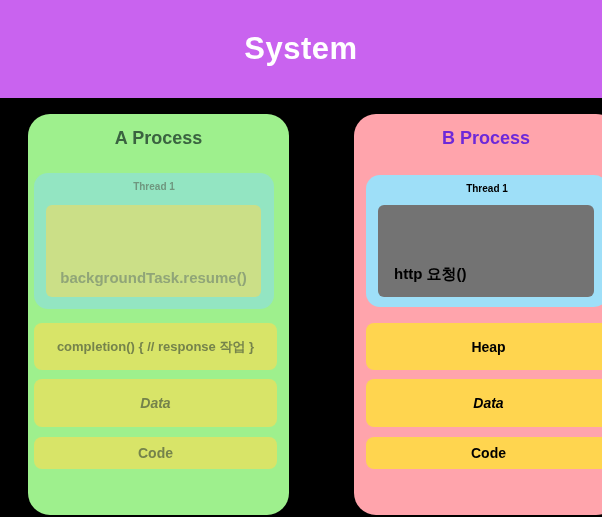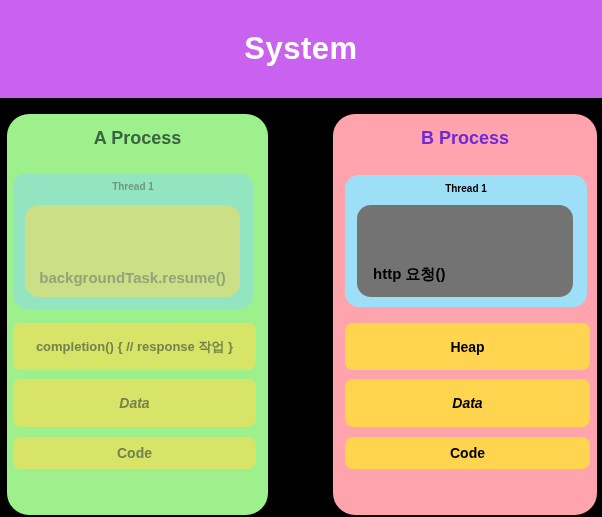--- a/index.html
+++ b/index.html
@@ -27,20 +27,21 @@
   .banner-title {
     font-size: 31px;
     letter-spacing: 0.5px;
   }
   
   .process {
     position: absolute;
     top: 114px;
     height: 401px;
     border-radius: 22px;
+    margin-left: 21px;
   }
   .process-a { left: 7px;   width: 261px; }
   .process-b { left: 333px; width: 264px; }
   .process-title {
     position: absolute;
     top: 14px;
     left: 0;
     width: 100%;
     text-align: center;
     font-size: 18px;
@@ -56,21 +57,21 @@
     position: absolute;
     top: 8px;
     left: 0;
     width: 100%;
     text-align: center;
     font-size: 10px;
   }
   
   .task {
     position: absolute;
-    border-radius: 14px;
+    border-radius: 6px;
   }
   .task-a { left: 12px; top: 32px; width: 215px; height: 92px; }
   .task-b { left: 12px; top: 30px; width: 216px; height: 92px; }
   .task-label-center {
     position: absolute;
     bottom: 11px;
     left: 0;
     width: 100%;
     text-align: center;
     font-size: 15px;

